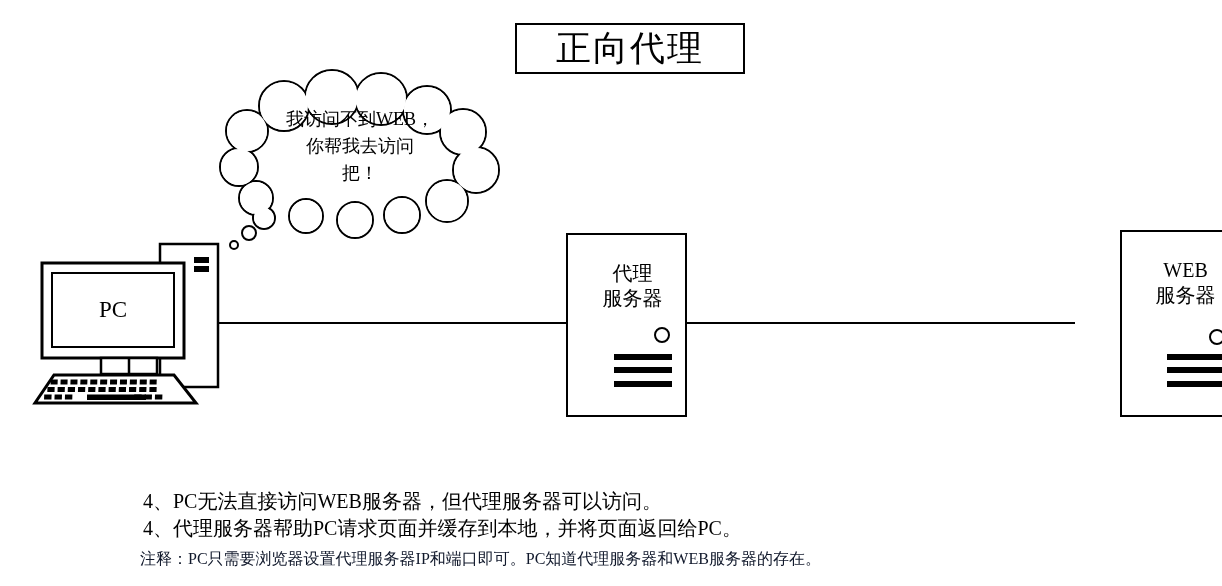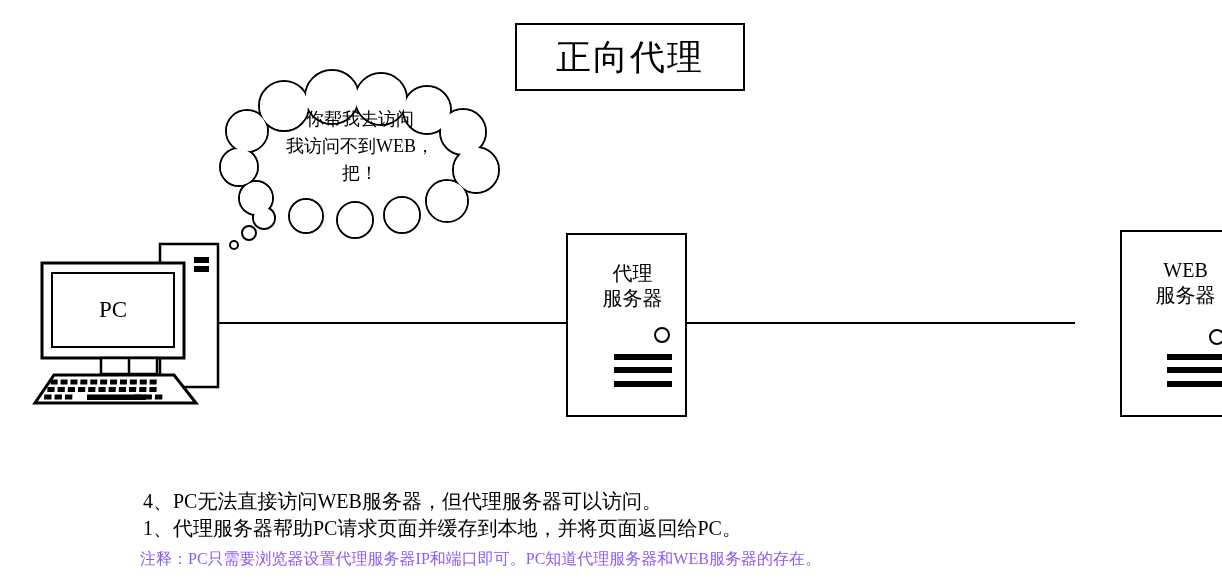--- a/index.html
+++ b/index.html
@@ -3,21 +3,21 @@
 <meta charset="utf-8">
 <style>
   html,body{margin:0;padding:0;background:#fff;}
   .canvas{
     position:relative;width:1222px;height:586px;background:#ffffff;
     font-family:"Liberation Serif","DejaVu Serif",serif;color:#000;overflow:hidden;
   }
   .artwork{position:absolute;left:0;top:0;}
   .box{position:absolute;border:2px solid #000;background:#fff;box-sizing:border-box;}
   .title-box{
-    left:515px;top:23px;width:230px;height:68px;
+    left:515px;top:23px;width:230px;height:51px;
     display:flex;align-items:center;justify-content:center;
     font-size:35px;letter-spacing:2px;
   }
   .server-box{width:121px;height:184px;}
   .server-box.proxy{left:566px;top:233px;}
   .server-box.web{left:1120px;top:230px;width:119px;height:187px;}
   .server-label{margin-top:26px;text-align:center;font-size:20px;line-height:25px;padding-left:12px;}
   .led{position:absolute;width:16px;height:16px;border:2.5px solid #000;border-radius:50%;box-sizing:border-box;background:#fff;}
   .proxy .led{left:86px;top:92px;}
   .web .led{left:87px;top:97px;}
@@ -127,22 +127,22 @@
         </g>
       <rect x="87" y="394.5" width="59" height="5.5" fill="#000"></rect>
     </g>
   </svg>
 
   <div class="box title-box">
     <span>正向代理</span>
   </div>
 
   <div class="cloud-text">
+    <div>我访问不到WEB，</div>
     <div>你帮我去访问</div>
-    <div>我访问不到WEB，</div>
     <div>把！</div>
   </div>
 
   <div class="pc-label">PC</div>
 
   <div class="box server-box proxy">
     <div class="server-label">
       <div>代理</div>
       <div>服务器</div>
     </div>
@@ -158,17 +158,17 @@
       <div>服务器</div>
     </div>
     <div class="led"></div>
     <div class="vent v1"></div>
     <div class="vent v2"></div>
     <div class="vent v3"></div>
   </div>
 
   <div class="notes">
     <div>4、PC无法直接访问WEB服务器，但代理服务器可以访问。</div>
-    <div>1、代理服务器帮助PC请求页面并缓存到本地，并将页面返回给PC。</div>
+    <div>4、代理服务器帮助PC请求页面并缓存到本地，并将页面返回给PC。</div>
   </div>
-  <div class="annotation" style="color: #8b5cf6;">注释：PC只需要浏览器设置代理服务器IP和端口即可。PC知道代理服务器和WEB服务器的存在。</div>
+  <div class="annotation" style="color: #0f172a;">注释：PC只需要浏览器设置代理服务器IP和端口即可。PC知道代理服务器和WEB服务器的存在。</div>
 
 </div>
 
 </body></html>

